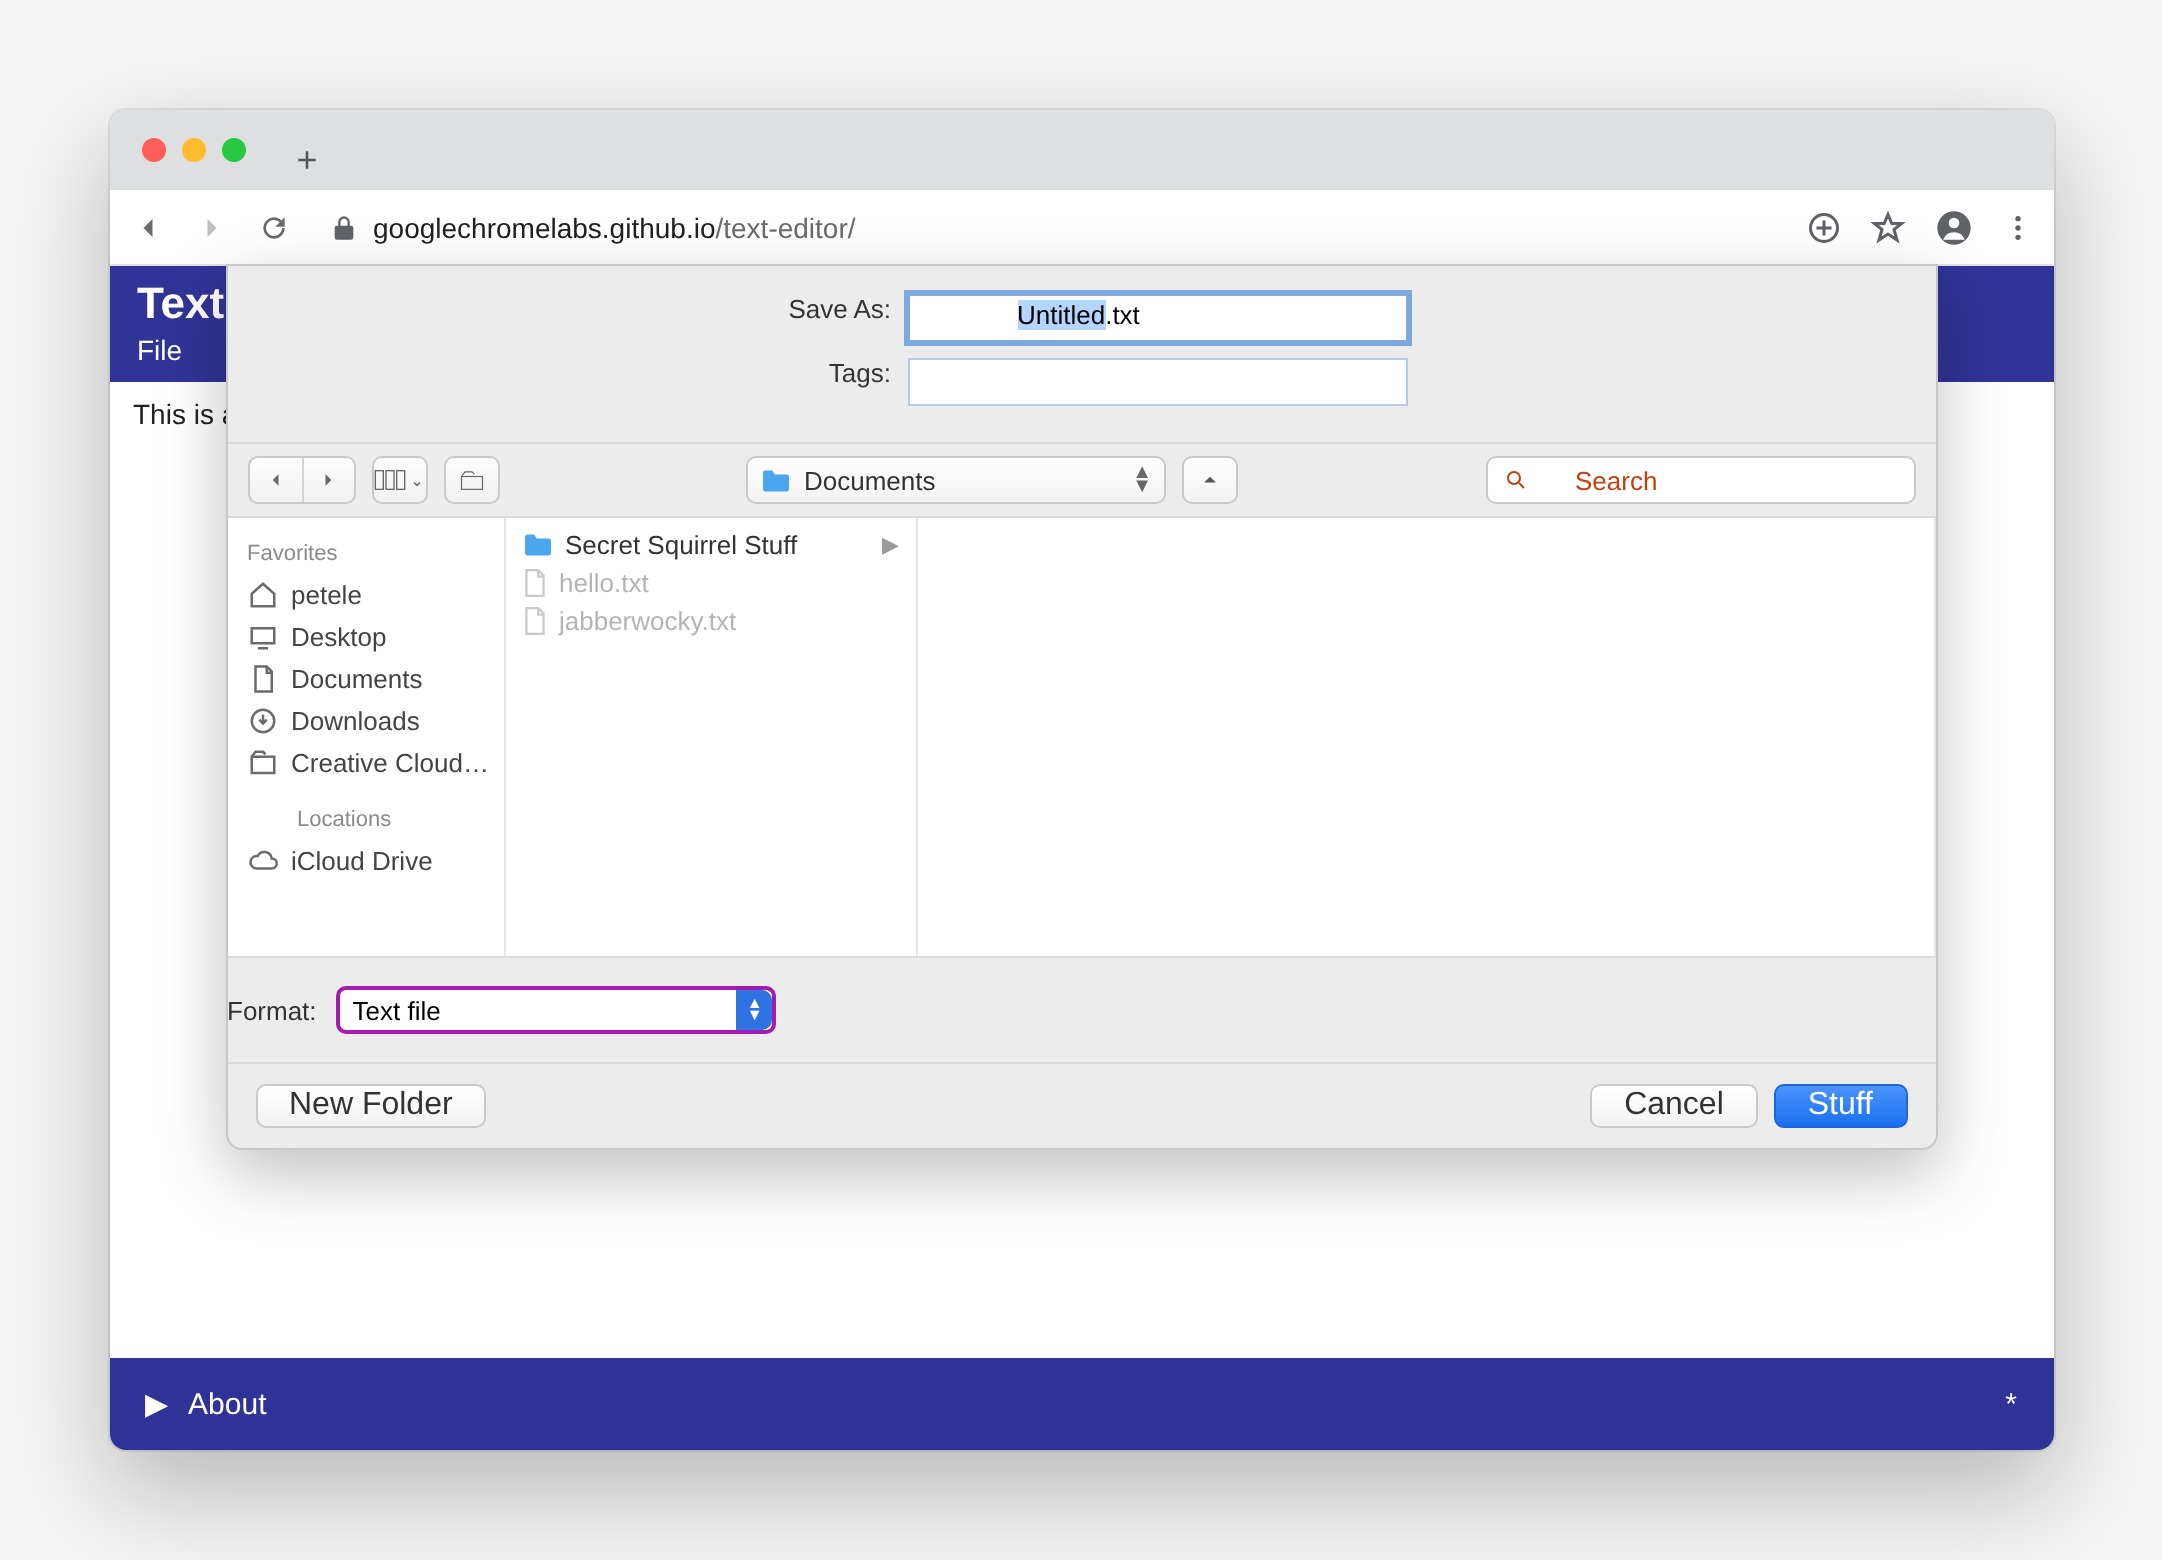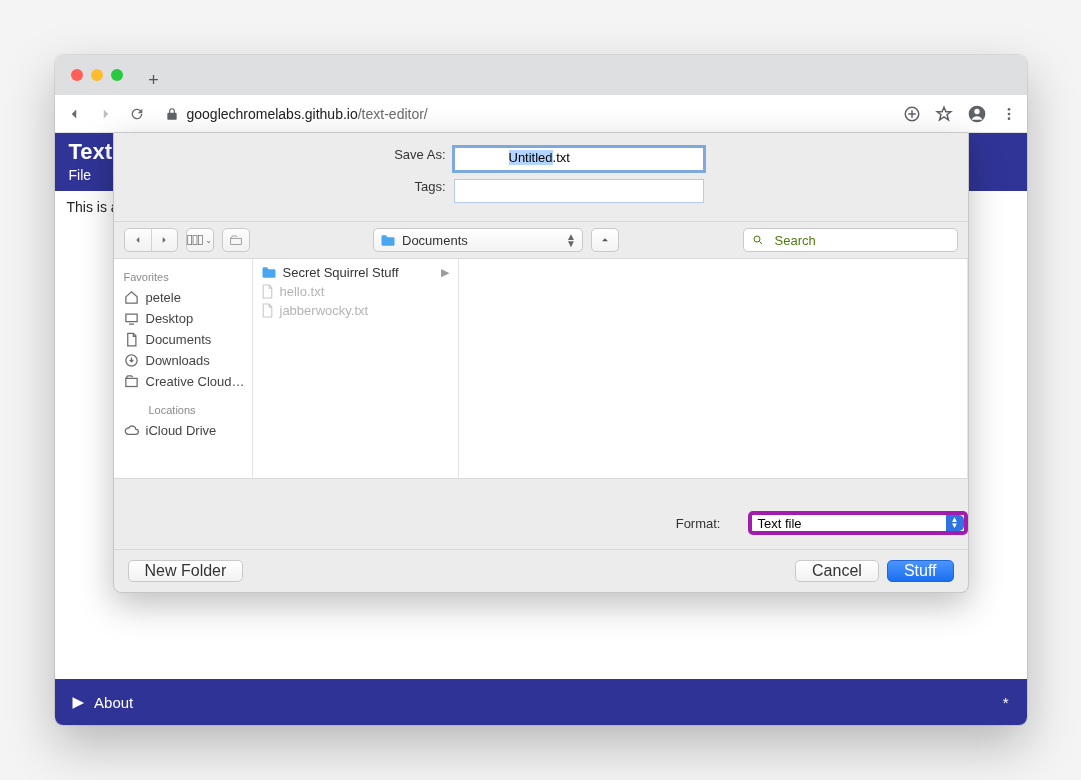--- a/index.html
+++ b/index.html
@@ -35,34 +35,34 @@
 .txtbox.saveas{outline:3px solid #7ea9df; outline-offset:-1px;}
 .txtbox.saveas .sel{background:#b4d5ff;margin-left:48px;}
 .nav-row{display:flex;align-items:center;gap:8px;padding:6px 10px;border-top:1px solid #d9d9d9;border-bottom:1px solid #d9d9d9;background:#ececec;}
 .seg{display:flex;border:1px solid #c9c9c9;border-radius:5px;overflow:hidden;background:linear-gradient(#fdfdfd,#f1f1f1);}
 .seg button{width:26px;height:22px;border:none;background:transparent;display:flex;align-items:center;justify-content:center;color:#666;cursor:pointer;}
 .seg button+button{border-left:1px solid #d4d4d4;}
 .loc-btn{width:210px;height:24px;border:1px solid #c9c9c9;border-radius:5px;background:linear-gradient(#fff,#f3f3f3);display:flex;align-items:center;gap:6px;padding:0 6px;font-size:13px;color:#333;cursor:pointer;}
 .loc-btn .stepper{margin-left:auto;color:#666;font-size:10px;line-height:7px;}
 .sq-btn{width:28px;height:24px;border:1px solid #c9c9c9;border-radius:5px;background:linear-gradient(#fff,#f3f3f3);display:flex;align-items:center;justify-content:center;color:#555;cursor:pointer;}
 .search{flex:0 0 215px; margin-left:auto;}
-.search-box{width:100%;height:24px;border:1px solid #c9c9c9;border-radius:5px;background:#fff;display:flex;align-items:center;gap:11px;padding:0 8px;color:#4d7c0f;font-size:13px;}
+.search-box{width:100%;height:24px;border:1px solid #c9c9c9;border-radius:5px;background:#fff;display:flex;align-items:center;gap:24px;padding:0 8px;color:#c2410c;font-size:13px;}
 .browser{display:flex;height:220px;background:#fff;border-bottom:1px solid #d9d9d9;}
 .sidebar{width:139px;border-right:1px solid #e4e4e4;padding:8px 6px;font-size:13px;color:#444;overflow:hidden;}
 .side-h{font-size:11px;color:#8a8a8a;margin:4px 4px 4px;}
 .side-item{display:flex;align-items:center;gap:7px;padding:3px 4px;border-radius:4px;cursor:pointer;white-space:nowrap;overflow:hidden;text-overflow:ellipsis;}
 .side-item svg{flex-shrink:0;}
 .col{width:206px;border-right:1px solid #e4e4e4;padding:4px 0;font-size:13px;}
 .frow{display:flex;align-items:center;gap:6px;padding:2px 8px;color:#333;cursor:pointer;}
 .frow.dim{color:#b4b4b4;}
 .frow .chev{margin-left:auto;color:#9a9a9a;font-size:11px;}
 .col2{flex:1;}
-.format-row{display:flex;align-items:center;justify-content:flex-end;gap:27px;padding:14px 0;border-bottom:1px solid #d9d9d9;margin-top:18px;}
+.format-row{display:flex;align-items:center;justify-content:flex-start;gap:10px;padding:14px 0;border-bottom:1px solid #d9d9d9;}
 .format-row label{font-size:13px;color:#333;}
-.select{width:220px;height:24px;border:4px solid #a21caf;border-radius:5px;background:#fff;display:flex;align-items:center;padding:0 6px;font-size:13px;cursor:pointer;position:relative;}
+.select{width:220px;height:24px;border:2px solid #a21caf;border-radius:5px;background:#fff;display:flex;align-items:center;padding:0 6px;font-size:13px;cursor:pointer;position:relative;}
 .select .dd{position:absolute;right:0;top:0;bottom:0;width:18px;background:#2f72e2;border-radius:0 5px 5px 0;color:#fff;display:flex;flex-direction:column;align-items:center;justify-content:center;font-size:8px;line-height:6px;}
 .btn-row{display:flex;align-items:center;padding:10px 14px;}
 .mac-btn{height:22px;padding:0 16px;border:1px solid #c9c9c9;border-radius:5px;background:linear-gradient(#fff,#f2f2f2);font-size:16px;color:#333;cursor:pointer;}
 .mac-btn.primary{background:linear-gradient(#4c94ff,#1a6ff0);border-color:#1f66d6;color:#fff;}
 .spacer{flex:1;}
 svg{display:block;}
 </style>
 </head>
 <body>
 

